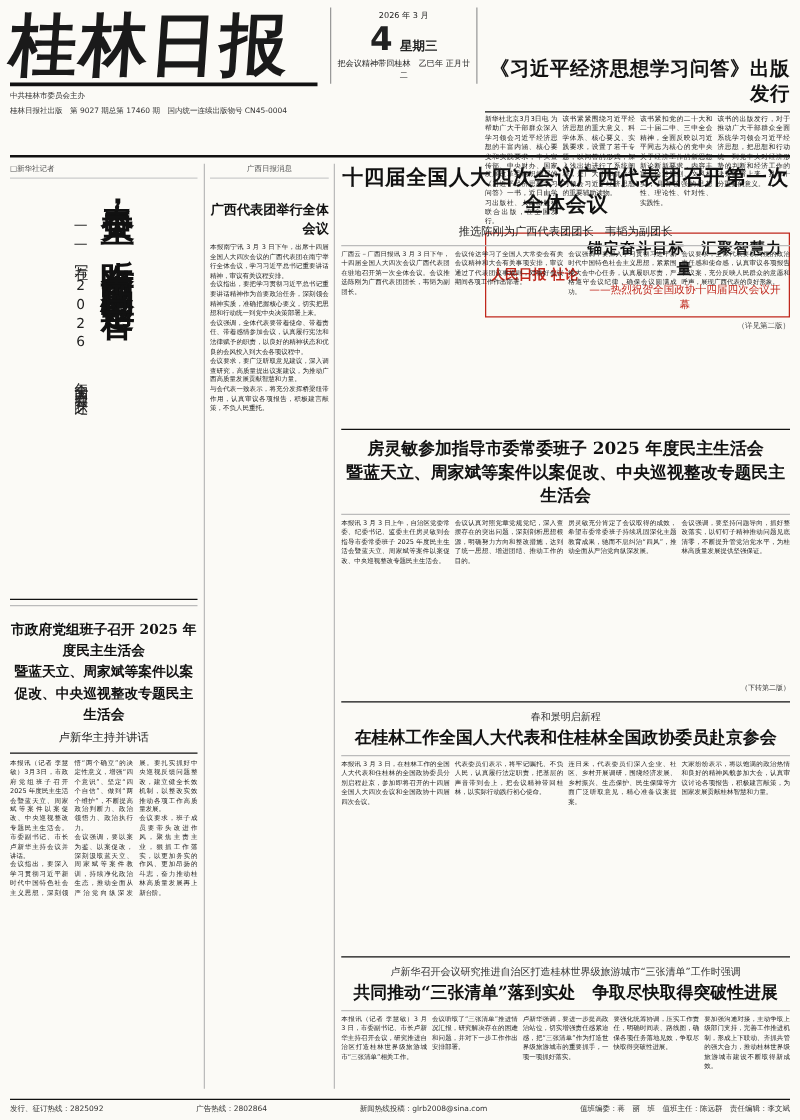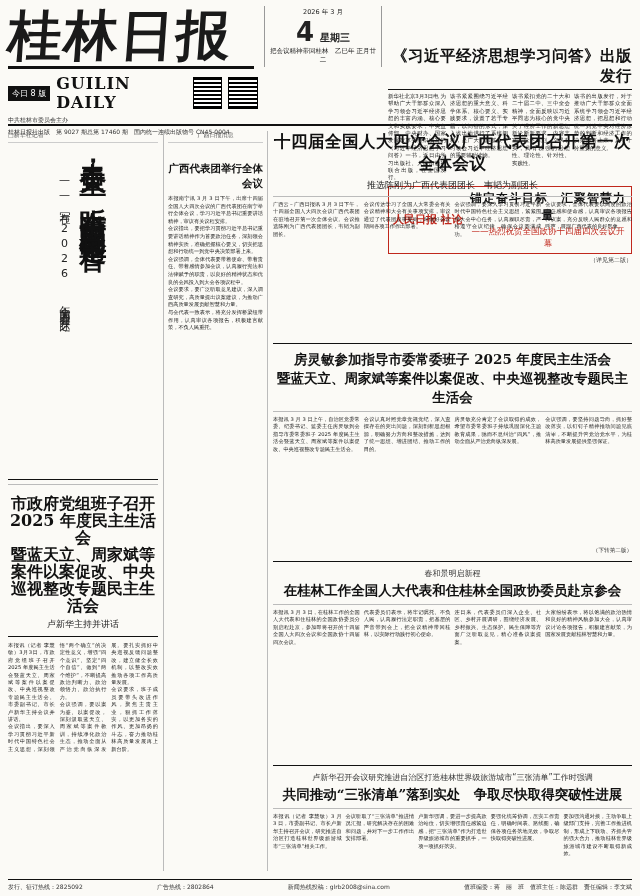--- a/index.html
+++ b/index.html
@@ -69,21 +69,21 @@
     font-family:"DejaVu Serif","Liberation Serif",serif;font-weight:bold;
     font-size:27px;line-height:34px;letter-spacing:4px;height:320px;
   }
   .vsub{
     writing-mode:vertical-rl;text-orientation:upright;
     font-size:11px;line-height:16px;color:#222;height:300px;align-self:flex-end;letter-spacing:2px;
   }
   .feature-inner{display:flex;flex-direction:row-reverse;gap:4px;}
 
   .lead-box{margin-top:6px;text-align:center;}
-  .lead-t1{font-family:"DejaVu Serif","Liberation Serif",serif;font-weight:bold;font-size:16px;line-height:17px;}
+  .lead-t1{font-family:"DejaVu Serif","Liberation Serif",serif;font-weight:bold;font-size:11px;line-height:17px;}
   .lead-t2{font-size:9px;margin-top:4px;color:#222;}
   .rule{border-top:1px solid #111;margin:5px 0;}
   .rule-thin{border-top:1px solid #bbb;margin:4px 0;}
   .colbody{font-size:5.2px;line-height:7.4px;color:#222;text-align:justify;
            column-count:3;column-gap:5px;}
   .colbody1{column-count:1;}
 
   
   .mid-head{font-size:6px;color:#555;text-align:center;border-bottom:1px solid #ccc;padding-bottom:2px;}
   .mid-title{font-family:"DejaVu Serif","Liberation Serif",serif;font-weight:bold;font-size:10.5px;
@@ -106,26 +106,20 @@
 </head>
 <body>
 
 <div class="page">
 
   <div class="masthead">
 
     <div class="mh-left">
       <div class="logo">桂林日报</div>
       <div class="logo-underline"></div>
-      <div class="mh-sub">
-        <span class="mh-badge">今日 8 版</span>
-        <span class="pinyin">GUILIN DAILY</span>
-        <span class="qr"></span>
-        <span class="qr"></span>
-      </div>
       <div class="mh-tiny">中共桂林市委员会主办</div>
       <div class="mh-tiny">桂林日报社出版　第 9027 期总第 17460 期　国内统一连续出版物号 CN45-0004</div>
     </div>
 
     <div class="mh-mid">
       <div>2026 年 3 月</div>
       <div class="mh-date-row">
         <span class="mh-date-big">4</span>
         <span class="mh-week">星期三</span>
       </div>

